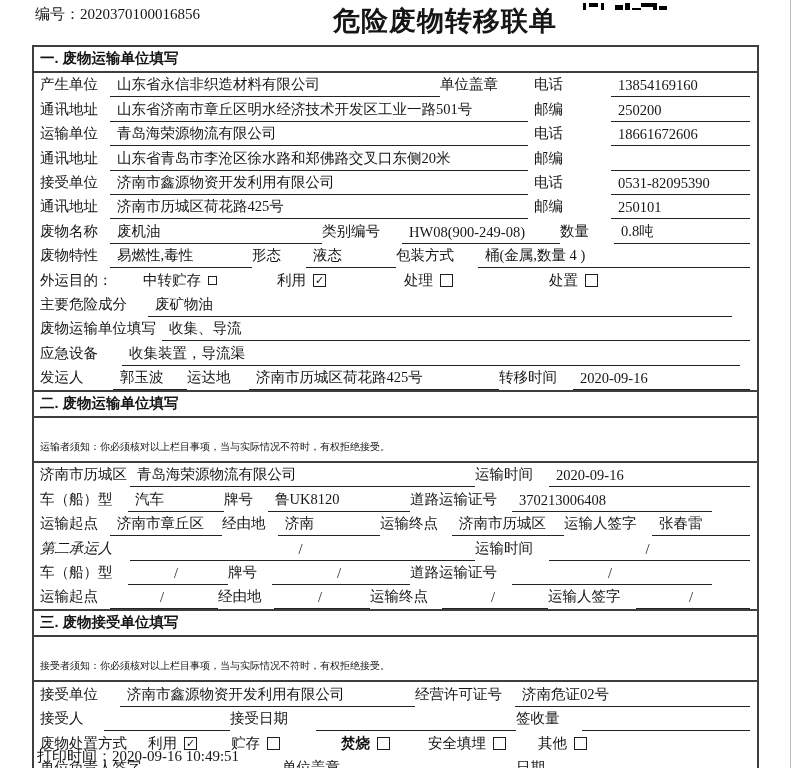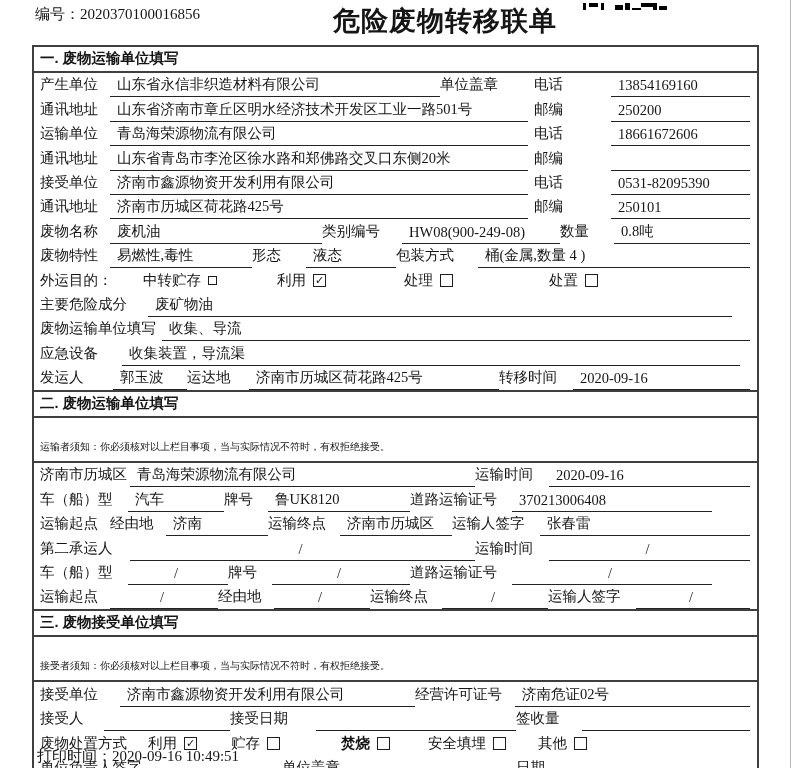--- a/index.html
+++ b/index.html
@@ -196,29 +196,30 @@
       <div class="frow">
         <span class="lbl" style="width: 88px;">车（船）型</span>
         <span class="uv" style="width: 96px;">汽车</span>
         <span class="lbl" style="width: 44px;">牌号</span>
         <span class="uv" style="width: 142px;">鲁UK8120</span>
         <span class="lbl" style="width: 102px;">道路运输证号</span>
         <span class="uv grow" style="margin-right: 38px;">370213006408</span>
       </div>
       <div class="frow">
         <span class="lbl" style="width: 70px;">运输起点</span>
+        <span class="uv" style="width: 112px;">济南市章丘区</span>
         <span class="lbl" style="width: 56px;">经由地</span>
         <span class="uv" style="width: 102px;">济南</span>
         <span class="lbl" style="width: 72px;">运输终点</span>
         <span class="uv" style="width: 112px;">济南市历城区</span>
         <span class="lbl" style="width: 88px;">运输人签字</span>
         <span class="uv grow">张春雷</span>
       </div>
       <div class="frow">
-        <span class="lbl" style="width: 90px;">第二承运人</span>
+        <span class="lbl" style="width: 90px; font-style: italic;">第二承运人</span>
         <span class="uv ctr" style="width: 345px;">/</span>
         <span class="lbl" style="width: 74px;">运输时间</span>
         <span class="uv grow ctr">/</span>
       </div>
       <div class="frow">
         <span class="lbl" style="width: 88px;">车（船）型</span>
         <span class="uv ctr" style="width: 100px;">/</span>
         <span class="lbl" style="width: 44px;">牌号</span>
         <span class="uv ctr" style="width: 138px;">/</span>
         <span class="lbl" style="width: 102px;">道路运输证号</span>

